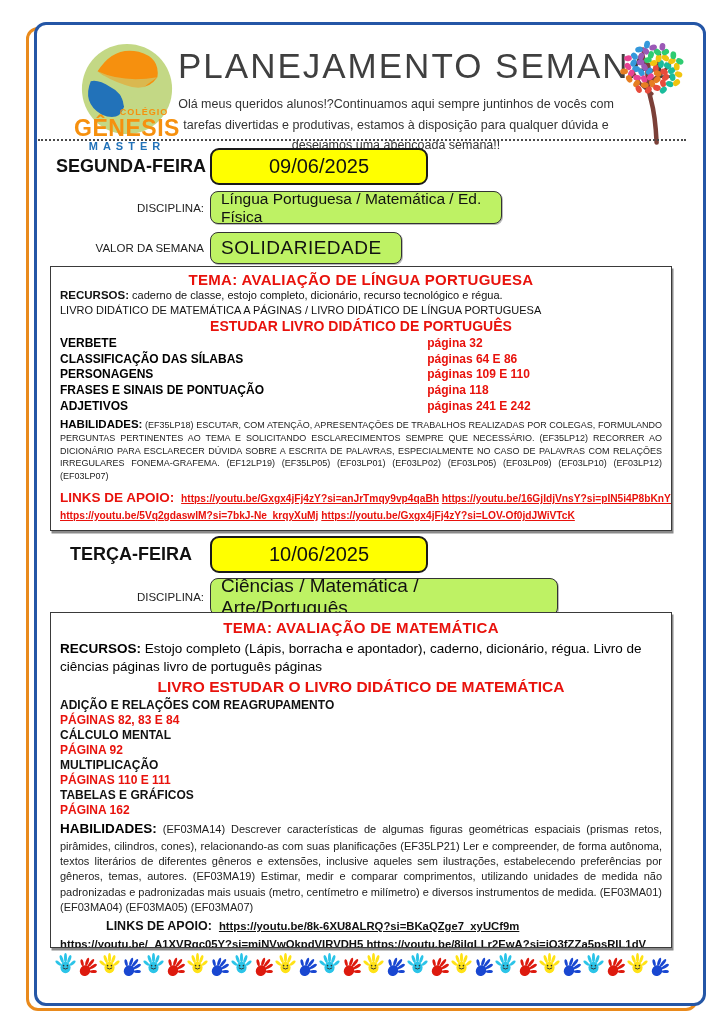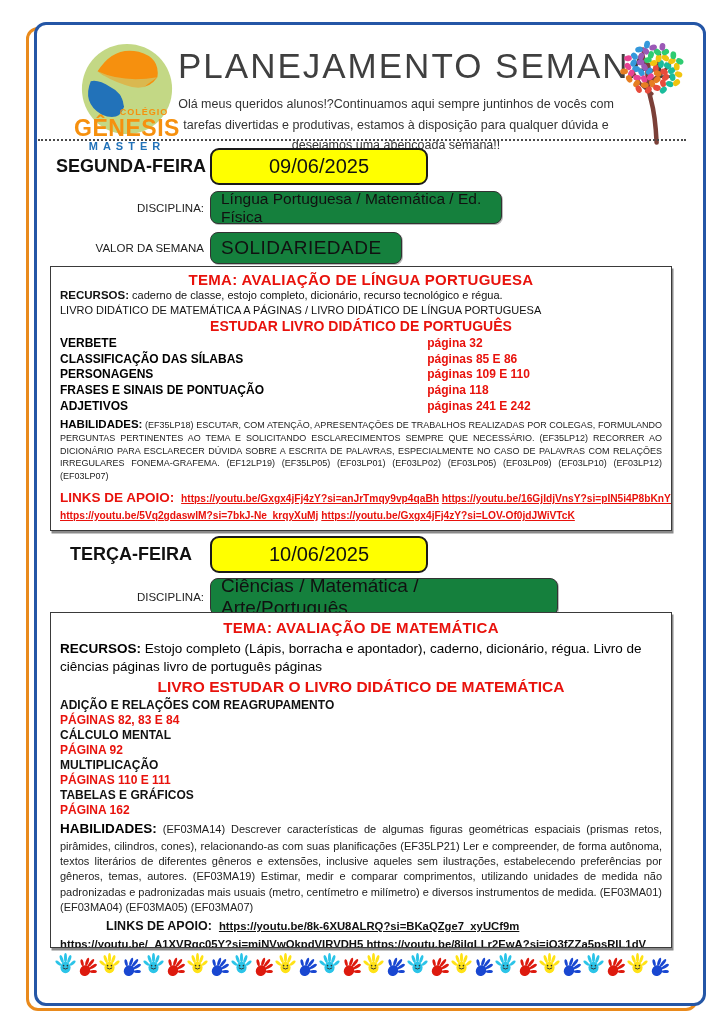--- a/index.html
+++ b/index.html
@@ -24,21 +24,21 @@
   .subtitle { margin-top:8px; font-size:12.5px; color:#333; line-height:1.65; text-align:center; }
   .tree { position:absolute; left:606px; top:36px; width:94px; height:110px; }
   .dotted-sep { position:absolute; left:38px; top:139px; width:648px; border-top:2.5px dotted #4a4a4a; }
 
   
   .row { position:absolute; left:52px; display:flex; align-items:center; }
   .day-label { width:158px; text-align:center; font-size:18px; font-weight:bold; color:#111; }
   .small-label { width:158px; text-align:right; padding-right:6px; font-size:11.5px; color:#222; }
   .date-box { width:218px; height:37px; background:#ffff00; border:2px solid #1a1a1a; border-radius:9px;
               display:flex; align-items:center; justify-content:center; font-size:20px; color:#111; }
-  .field-box { background:#15803d; border:1.5px solid #333; border-radius:8px; display:flex; align-items:center;
+  .field-box { background:#bef264; border:1.5px solid #333; border-radius:8px; display:flex; align-items:center;
                padding:0 10px; color:#111; box-shadow:1px 1px 0 #bbb; }
 
   
   .content-box { position:absolute; left:50px; width:622px; background:#fff; border:1.5px solid #3a3a3a;
                  box-shadow:1.5px 2.5px 0 #8a8a8a; padding:4px 9px 4px 9px; overflow:hidden; }
   .red { color:#e8120c; }
   .box-title { text-align:center; font-weight:bold; font-size:15px; letter-spacing:0.3px; }
   .recursos { font-size:11px; color:#111; line-height:1.3; }
   .recursos b { font-size:11.5px; }
   .recursos2 { font-size:13.5px; line-height:1.35; }
@@ -177,21 +177,21 @@
       <b>RECURSOS:</b>
       <span>caderno de classe, estojo completo, dicionário, recurso tecnológico e régua.</span>
     </div>
     <div class="recursos">LIVRO DIDÁTICO DE MATEMÁTICA A PÁGINAS / LIVRO DIDÁTICO DE LÍNGUA PORTUGUESA</div>
     <div class="estudar-title red">ESTUDAR LIVRO DIDÁTICO DE PORTUGUÊS</div>
 
     <div class="topic-grid">
       <span>VERBETE</span>
       <span class="red">página 32</span>
       <span>CLASSIFICAÇÃO DAS SÍLABAS</span>
-      <span class="red">páginas 85 E 86</span>
+      <span class="red">páginas 64 E 86</span>
       <span>PERSONAGENS</span>
       <span class="red">páginas 109 E 110</span>
       <span>FRASES E SINAIS DE PONTUAÇÃO</span>
       <span class="red">página 118</span>
       <span>ADJETIVOS</span>
       <span class="red">páginas 241 E 242</span>
     </div>
 
     <div class="hab">
       <b>HABILIDADES:</b>

